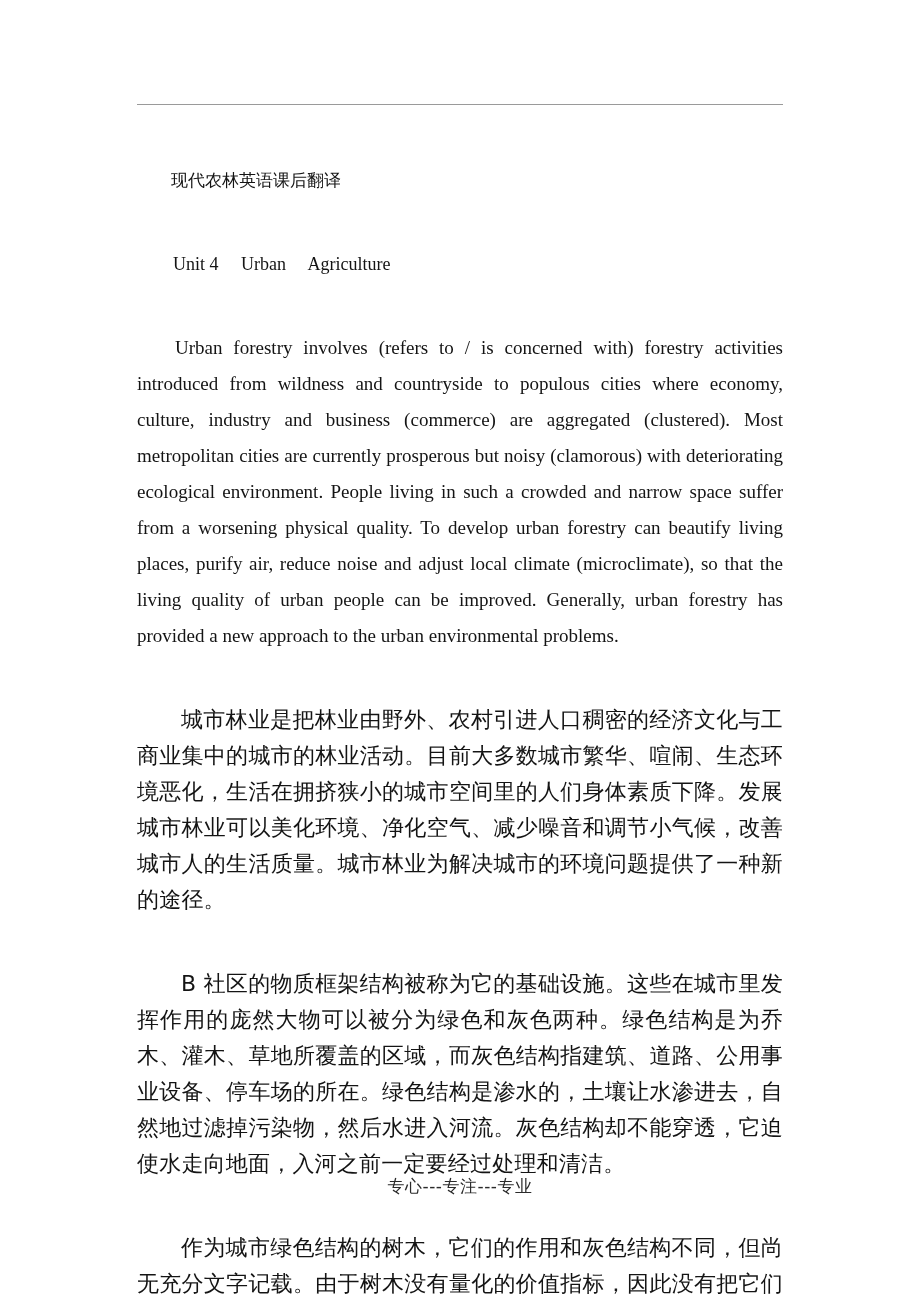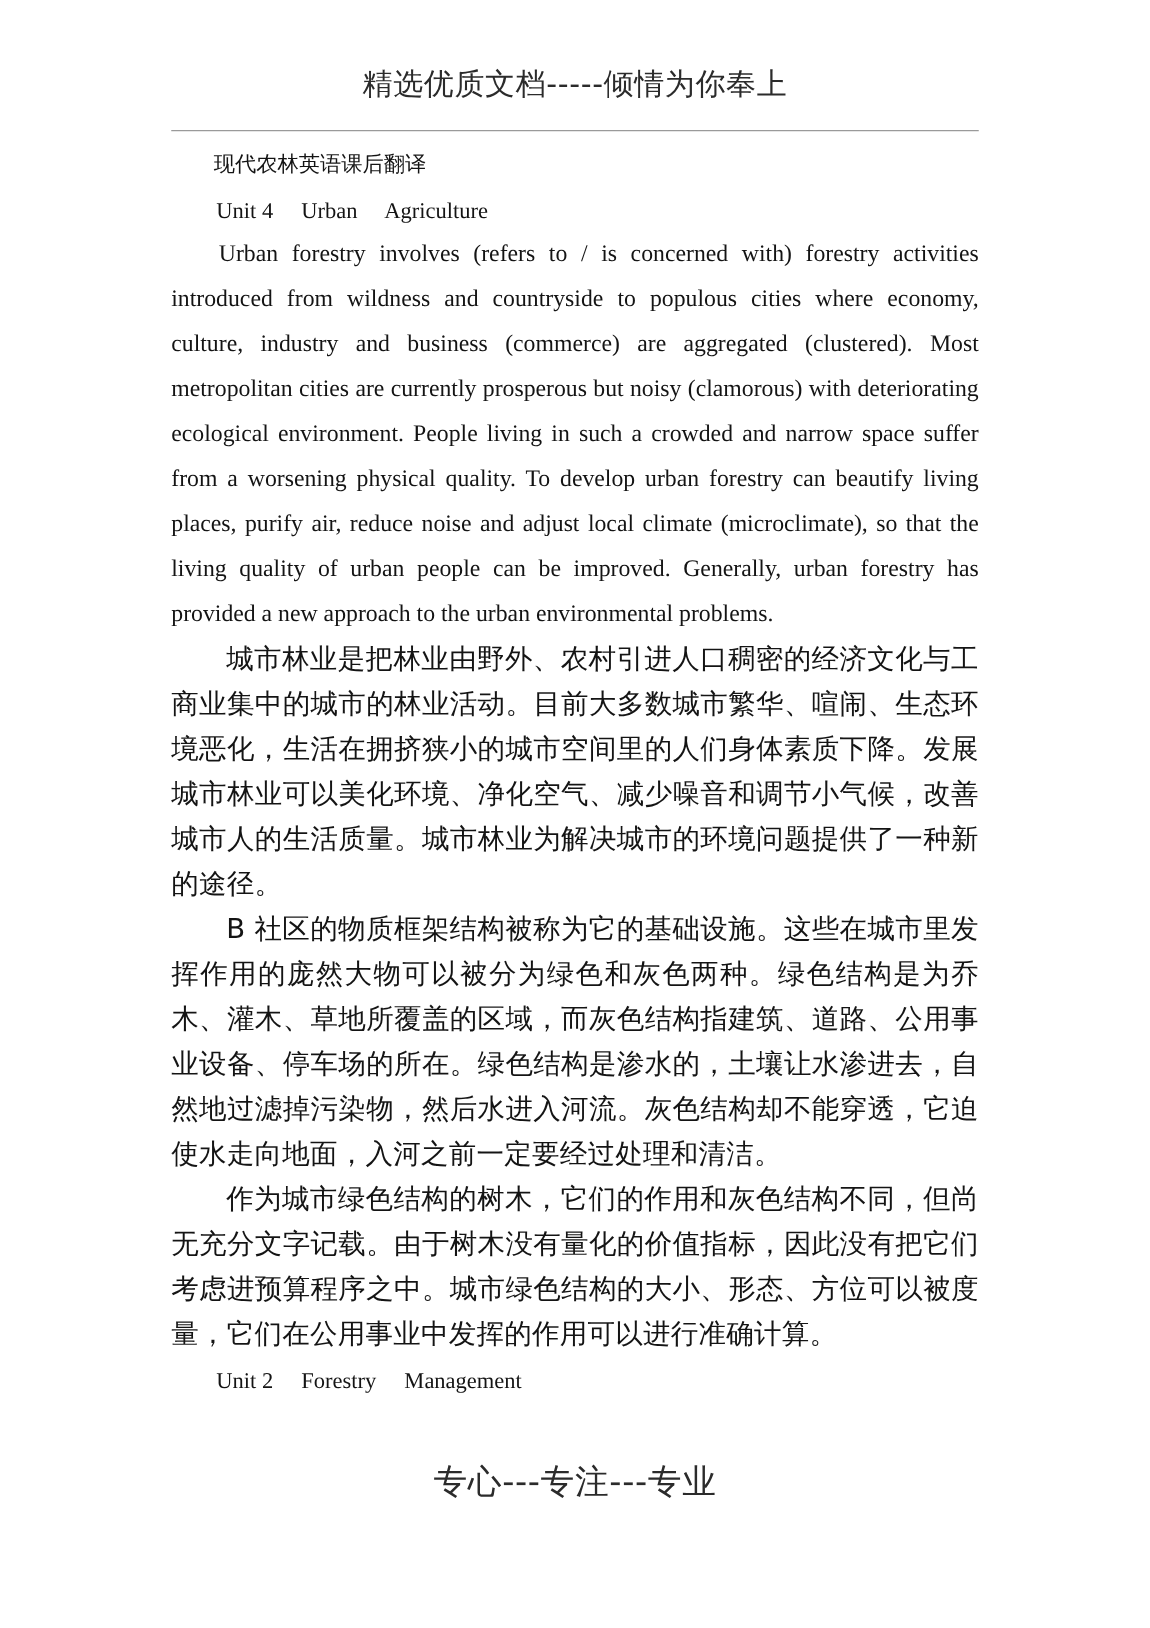--- a/index.html
+++ b/index.html
@@ -61,20 +61,21 @@
     margin: 0;
     font-size: 17.5px;
     line-height: 36px;
     text-align: justify;
     text-justify: inter-word;
     color: #141414;
   }
 
   .para.indent {
     text-indent: 2em;
+    margin-top: 48px;
   }
 
   .para.cn {
     font-family: "DejaVu Sans", "Liberation Sans", sans-serif;
     font-size: 22px;
     letter-spacing: 0.2px;
     text-align: justify;
   }
 
   .para.en {
@@ -98,35 +99,32 @@
   
   .page-footer {
     position: absolute;
     left: 137px;
     top: 1172px;
     width: 646px;
     text-align: center;
   }
   .page-footer .footer-text {
     font-family: "DejaVu Sans", "Liberation Sans", sans-serif;
-    font-size: 27px;
+    font-size: 17px;
     line-height: 28px;
     letter-spacing: 0.5px;
     color: #2b2b2b;
     white-space: nowrap;
   }
 </style>
 </head>
 <body>
 
 <div class="page">
 
-  <div class="page-header">
-    <div class="header-text">精选优质文档-----倾情为你奉上</div>
-  </div>
 
   <div class="header-rule"></div>
 
   <div class="content">
 
     <p class="para title-line indent">现代农林英语课后翻译</p>
 
     <p class="para unit-head indent">Unit 4     Urban     Agriculture</p>
 
     <p class="para en indent">Urban forestry involves (refers to / is concerned with) forestry activities introduced from wildness and countryside to populous cities where economy, culture, industry and business (commerce) are aggregated (clustered). Most metropolitan cities are currently prosperous but noisy (clamorous) with deteriorating ecological environment. People living in such a crowded and narrow space suffer from a worsening physical quality. To develop urban forestry can beautify living places, purify air, reduce noise and adjust local climate (microclimate), so that the living quality of urban people can be improved. Generally, urban forestry has provided a new approach to the urban environmental problems.</p>

